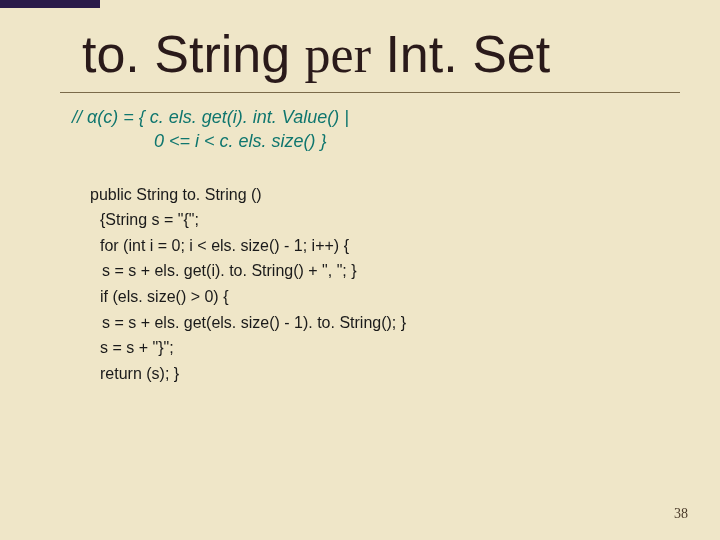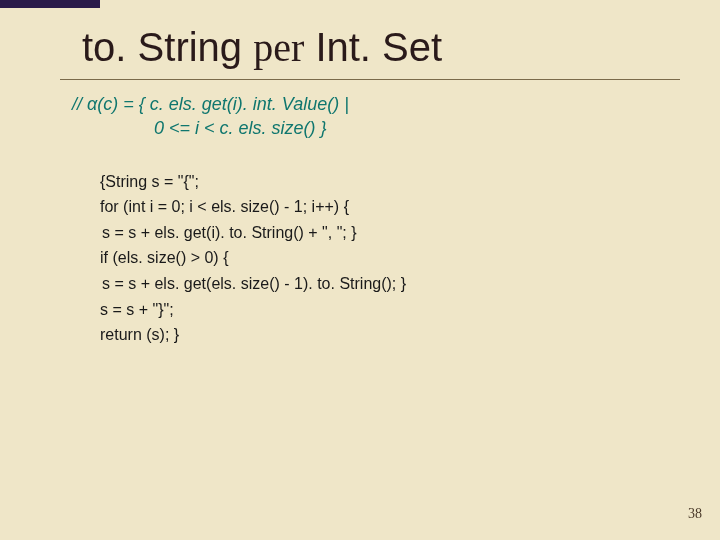--- a/index.html
+++ b/index.html
@@ -23,21 +23,21 @@
     background: #2a1a4a;
   }
   .slide {
     position: absolute;
     top: 24px;
     left: 60px;
     right: 40px;
     bottom: 20px;
   }
   .title {
-    font-size: 40px;
+    font-size: 52px;
     color: #2a1a1a;
     margin: 0 0 8px 22px;
     font-weight: normal;
   }
   .title .t1 { font-family: Arial, Helvetica, sans-serif; }
   .title .tper {
     font-family: "Times New Roman", Times, serif;
   }
   .title .t2 { font-family: Arial, Helvetica, sans-serif; }
   hr.rule {
@@ -59,21 +59,21 @@
     font-family: Arial, Helvetica, sans-serif;
     font-size: 16px;
     color: #1a1a1a;
     line-height: 1.6;
     margin-left: 30px;
   }
   .code .ind1 { margin-left: 10px; }
   .code .ind2 { margin-left: 12px; }
   .pagenum {
     position: absolute;
-    right: 18px;
+    right: 32px;
     bottom: 18px;
     font-size: 14px;
     color: #4a3a2a;
     font-family: "Times New Roman", Times, serif;
   }
 </style>
 </head>
 <body>
 
 <div class="topbar"></div>
@@ -85,20 +85,21 @@
   </h1>
 
   <hr class="rule">
 
   <div class="spec">
     <div>// α(c) = { c. els. get(i). int. Value() |</div>
     <div class="l2">0 &lt;= i &lt; c. els. size() }</div>
   </div>
 
   <div class="code">
+    <div>public String to. String ()</div>
     <div class="ind1">{String s = "{";</div>
     <div class="ind1">for (int i = 0; i &lt; els. size() - 1; i++) {</div>
     <div class="ind2">s = s + els. get(i). to. String() + ", "; }</div>
     <div class="ind1">if (els. size() &gt; 0) {</div>
     <div class="ind2">s = s + els. get(els. size() - 1). to. String(); }</div>
     <div class="ind1">s = s + "}";</div>
     <div class="ind1">return (s); }</div>
   </div>
 
 </div>

